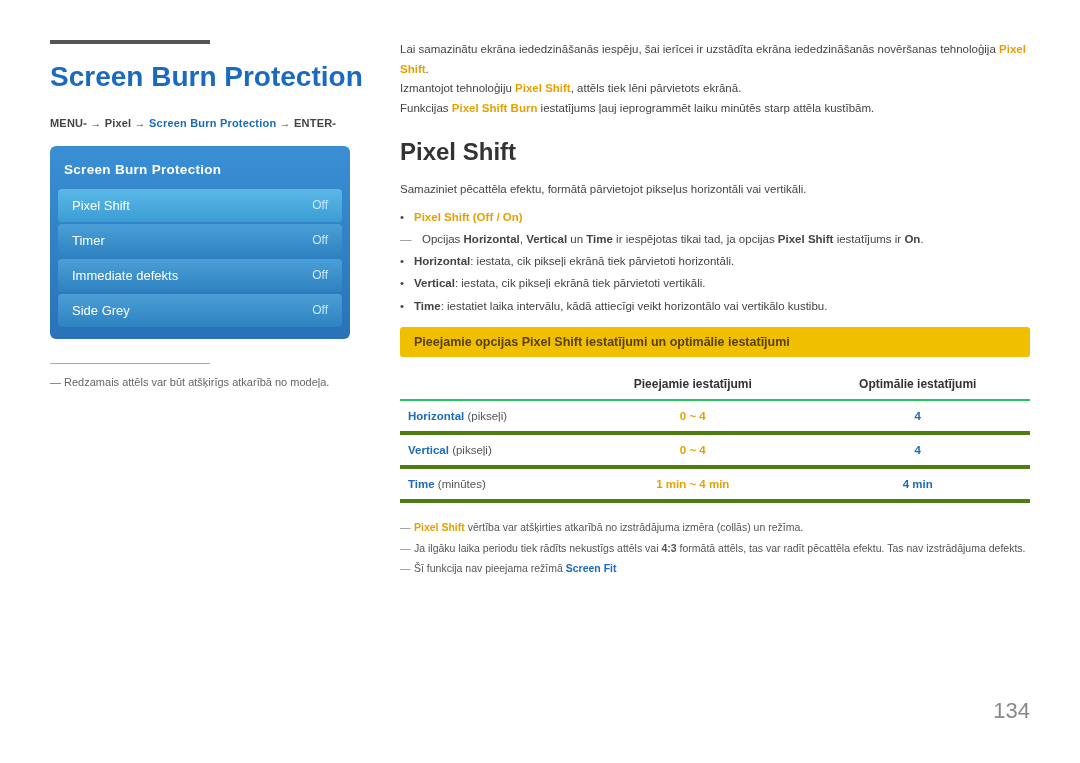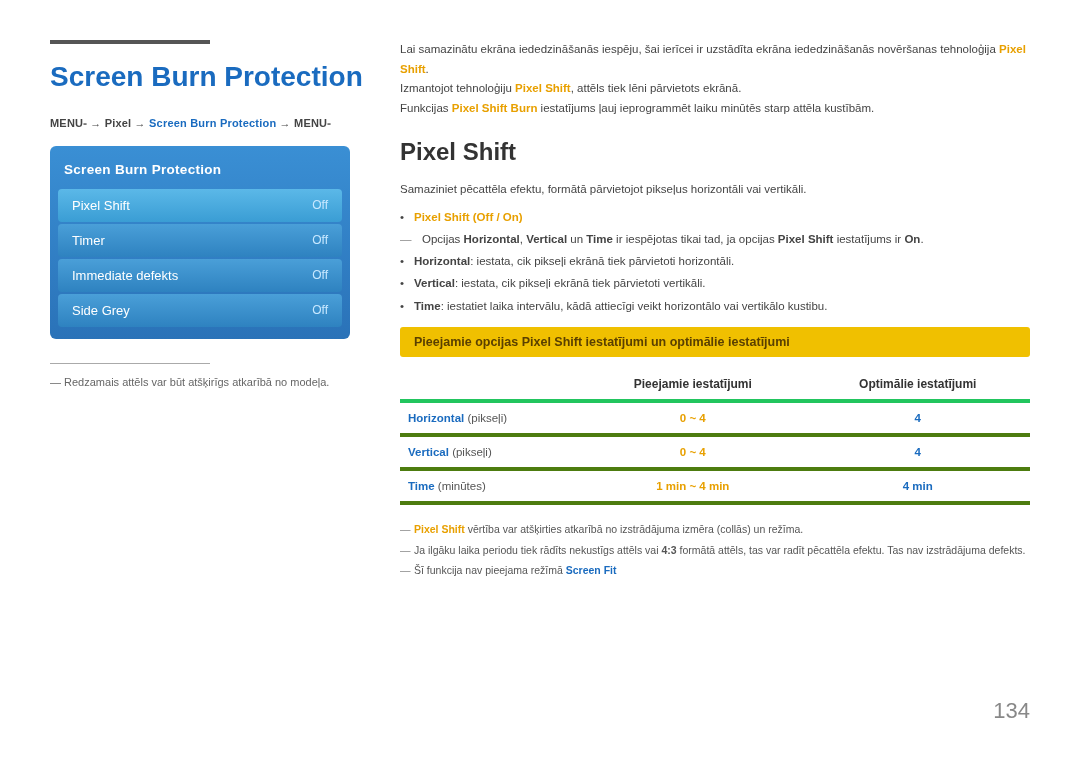--- a/index.html
+++ b/index.html
@@ -212,21 +212,21 @@
     }
 
     
     .settings-table {
       width: 100%;
       border-collapse: collapse;
       margin-bottom: 16px;
     }
 
     .settings-table thead tr {
-      border-bottom: 4px solid #22c55e;
+      border-bottom: 2px solid #22c55e;
     }
 
     .settings-table th {
       font-size: 12px;
       font-weight: bold;
       color: #333;
       padding: 6px 8px 8px 8px;
       text-align: center;
     }
 
@@ -318,21 +318,21 @@
 
   <div class="left-column">
     <div class="accent-bar"></div>
 
     <div class="page-title">Screen Burn Protection</div>
 
     <div class="menu-path">
       <span>MENU⁃</span>
       <span> → Pixel → </span>
       <span class="highlight">Screen Burn Protection</span>
-      <span> → MENU⁃</span>
+      <span> → ENTER⁃</span>
     </div>
 
     <div class="menu-panel">
       <div class="menu-panel-title">Screen Burn Protection</div>
 
       <div class="menu-item active">
         <span class="menu-item-label">Pixel Shift</span>
         <span class="menu-item-value">Off</span>
       </div>
       <div class="menu-item regular">

